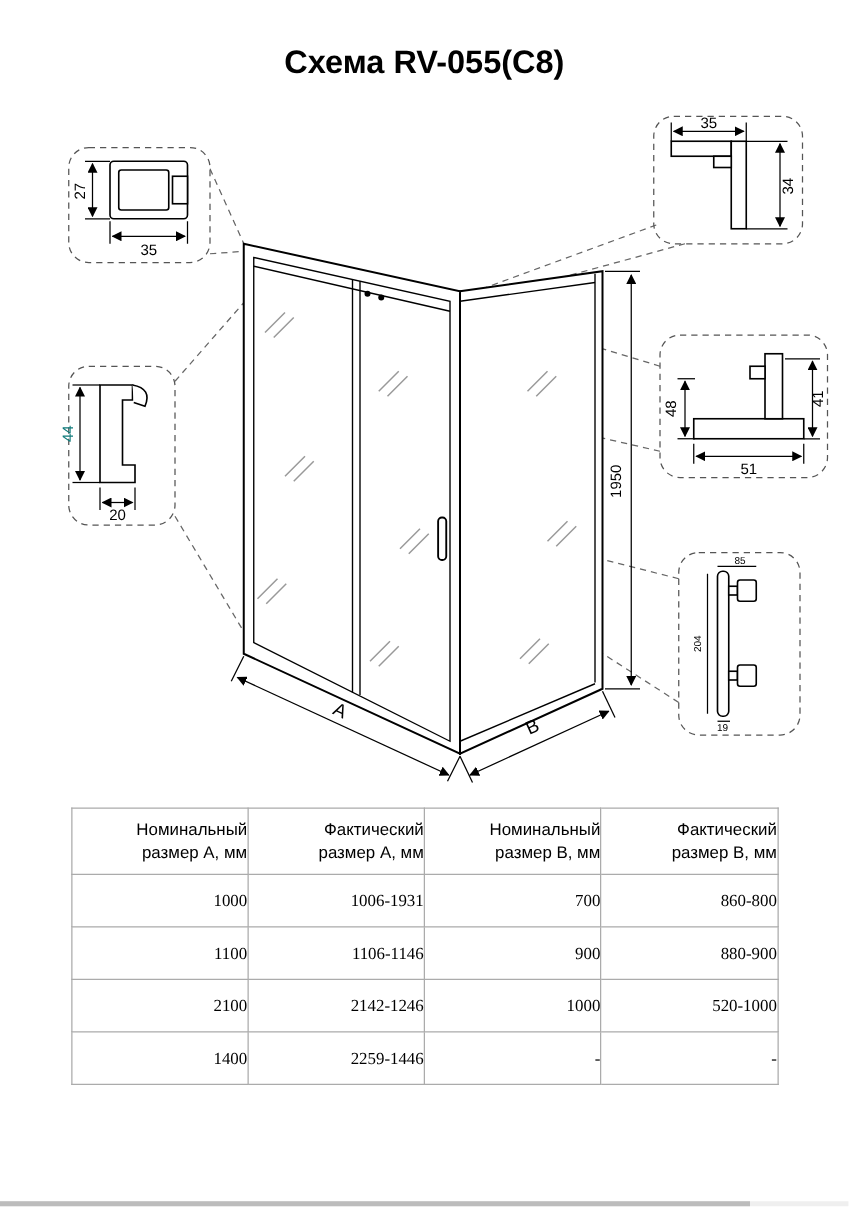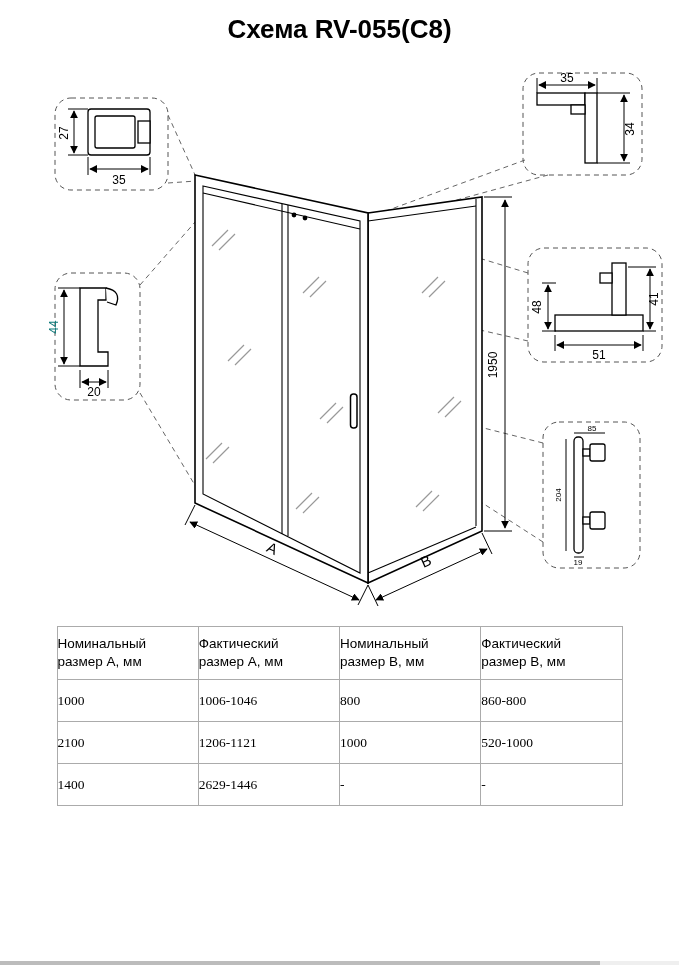--- a/index.html
+++ b/index.html
@@ -1,33 +1,33 @@
 <!DOCTYPE html>
 <html><head>
 <meta charset="utf-8">
 <style>
   html,body{margin:0;padding:0;background:#fff;}
   .page{position:relative;width:679px;height:970px;background:#fff;overflow:hidden;
         font-family:"Liberation Sans",sans-serif;color:#000;}
-  .title{margin:0;padding-top:14px;text-align:center;font-size:26px;font-weight:700;
+  .title{margin:0;padding-top:34px;text-align:center;font-size:26px;font-weight:700;
          font-family:"Liberation Sans",sans-serif;}
   svg{display:block;}
   svg text{font-family:"Liberation Sans",sans-serif;}
   .dim,.ext{stroke:#000;stroke-width:1;fill:none;}
   .lead{stroke:#666;stroke-width:1;stroke-dasharray:5 4;fill:none;}
   .dbox{fill:none;stroke:#555;stroke-width:1;stroke-dasharray:5 4;}
   .frame{fill:#fff;stroke:#000;stroke-width:1.6;}
   .frame2{fill:none;stroke:#000;stroke-width:1.1;}
   .prof{fill:#fff;stroke:#000;stroke-width:1.3;}
   .glass{stroke:#999;stroke-width:1.2;fill:none;}
   .lbl{font-size:12px;}
   .lbl-big{font-size:15px;}
   .lbl-sm{font-size:8px;}
   table.sizes{margin:6px auto 0;border-collapse:collapse;width:566px;table-layout:fixed;}
-  table.sizes th,table.sizes td{border:1px solid #ababab;text-align:left;vertical-align:middle;
+  table.sizes th,table.sizes td{border:1px solid #ababab;text-align:right;vertical-align:middle;
       font-size:13.5px;font-weight:400;padding:0;}
   table.sizes th{height:52px;white-space:pre-line;line-height:1.35;}
   table.sizes td{height:41px;font-family:Liberation Serif, serif;}
   .hscroll-track{position:absolute;left:0;bottom:5px;width:679px;height:4px;background:#efefef;}
   .hscroll-thumb{width:600px;height:4px;background:#bcbcbc;}
 </style>
 </head>
 <body>
 
 <div class="page">
@@ -214,33 +214,39 @@
 размер A, мм</th>
         <th>Номинальный
 размер B, мм</th>
         <th>Фактический
 размер B, мм</th>
       </tr>
     </thead>
     <tbody>
       <tr>
         <td>1000</td>
-        <td>1006-1046</td>
-        <td>800</td>
+        <td>1006-1931</td>
+        <td>700</td>
         <td>860-800</td>
       </tr>
       <tr>
+        <td>1100</td>
+        <td>1106-1146</td>
+        <td>900</td>
+        <td>880-900</td>
+      </tr>
+      <tr>
         <td>2100</td>
-        <td>1206-1121</td>
+        <td>2142-1246</td>
         <td>1000</td>
         <td>520-1000</td>
       </tr>
       <tr>
         <td>1400</td>
-        <td>2629-1446</td>
+        <td>2259-1446</td>
         <td>-</td>
         <td>-</td>
       </tr>
     </tbody>
   </table>
 
   <div class="hscroll-track">
     <div class="hscroll-thumb"></div>
   </div>
 

